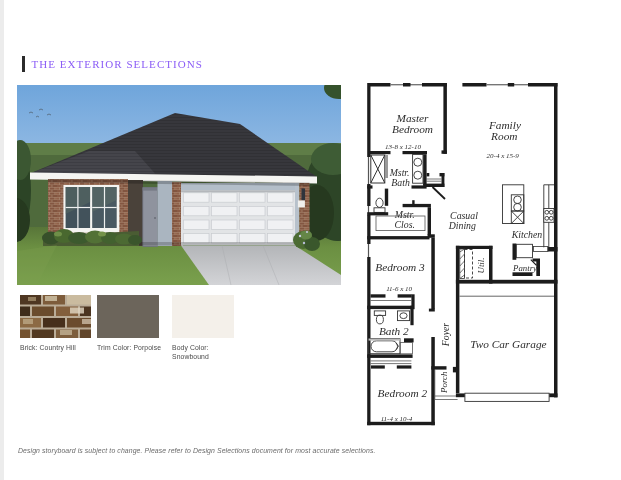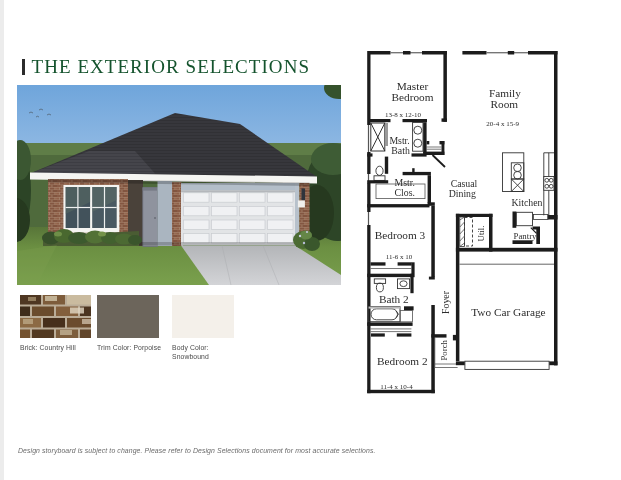--- a/index.html
+++ b/index.html
@@ -1,22 +1,22 @@
 <!DOCTYPE html>
 <html><head>
 <meta charset="utf-8">
 <style>
   html,body{margin:0;padding:0;}
   body{width:621px;height:480px;background:#ffffff;position:relative;overflow:hidden;
        font-family:"Liberation Sans",sans-serif;}
   .abs{position:absolute;}
   #title{left:22px;top:56px;display:flex;align-items:center;}
   #titlebar{width:2.5px;height:16px;background:#2b2b2b;margin-right:7px;}
-  #titletext{font-family:"Liberation Serif",serif;font-size:19px;letter-spacing:1.05px;
-             color:#14532d;white-space:nowrap;}
+  #titletext{font-family:"Liberation Serif",serif;font-size:11px;letter-spacing:1.05px;
+             color:#8b5cf6;white-space:nowrap;}
   .swlabel{font-size:6.8px;color:#4a4a4a;line-height:8.5px;letter-spacing:0.1px;}
   #footer{left:18px;top:447px;font-size:6.9px;font-style:italic;color:#6a6a6a;letter-spacing:0.1px;}
 </style>
 </head>
 <body>
 
 <div class="abs" style="left:0;top:0;width:4px;height:480px;background:#ececec;"></div>
 
 <div class="abs" id="title">
     <div id="titlebar"></div>
@@ -217,21 +217,21 @@
 </div>
 
 <div class="abs" style="left:97px;top:295px;width:62px;height:43px;background:#6c655b;"></div>
 
 <div class="abs" style="left:172px;top:295px;width:62px;height:43px;background:#f4f0ea;"></div>
 
 <div class="abs swlabel" style="left:20px;top:344px;">Brick: Country Hill</div>
 <div class="abs swlabel" style="left:97px;top:344px;">Trim Color: Porpoise</div>
 <div class="abs swlabel" style="left:172px;top:344px;">Body Color:<br>Snowbound</div>
 
-<div class="abs" style="left:352px;top:36px;width:222px;height:372px;">
+<div class="abs" style="left:352px;top:68px;width:222px;height:372px;font-style:italic;">
 <svg width="222" height="372" viewBox="352 52 222 372">
 <g fill="#1c1c1c">
 
 <rect x="368.5" y="67" width="22" height="3.5"></rect>
 
 <rect x="390.5" y="68.2" width="31.5" height="1.1" fill="#555"></rect>
 <rect x="403" y="67" width="7.5" height="3.5"></rect>
 <rect x="422" y="67" width="24.9" height="3.5"></rect>
 
 <rect x="462.4" y="67" width="24.1" height="3.5"></rect>

